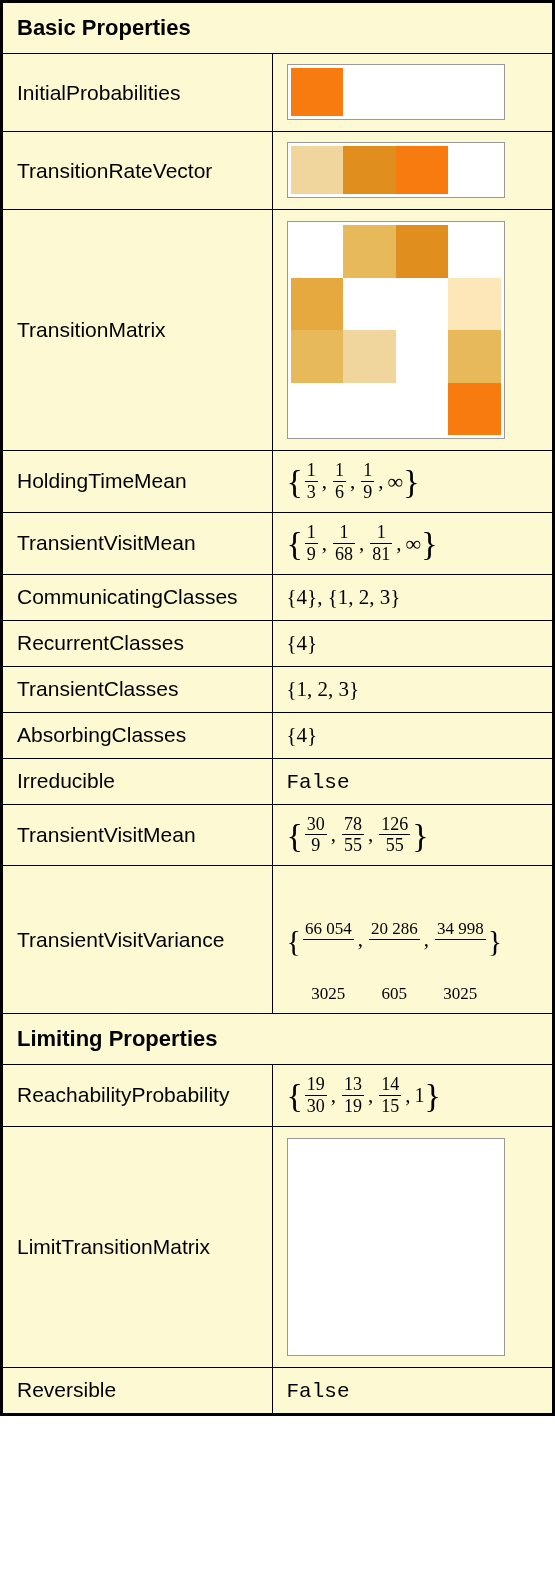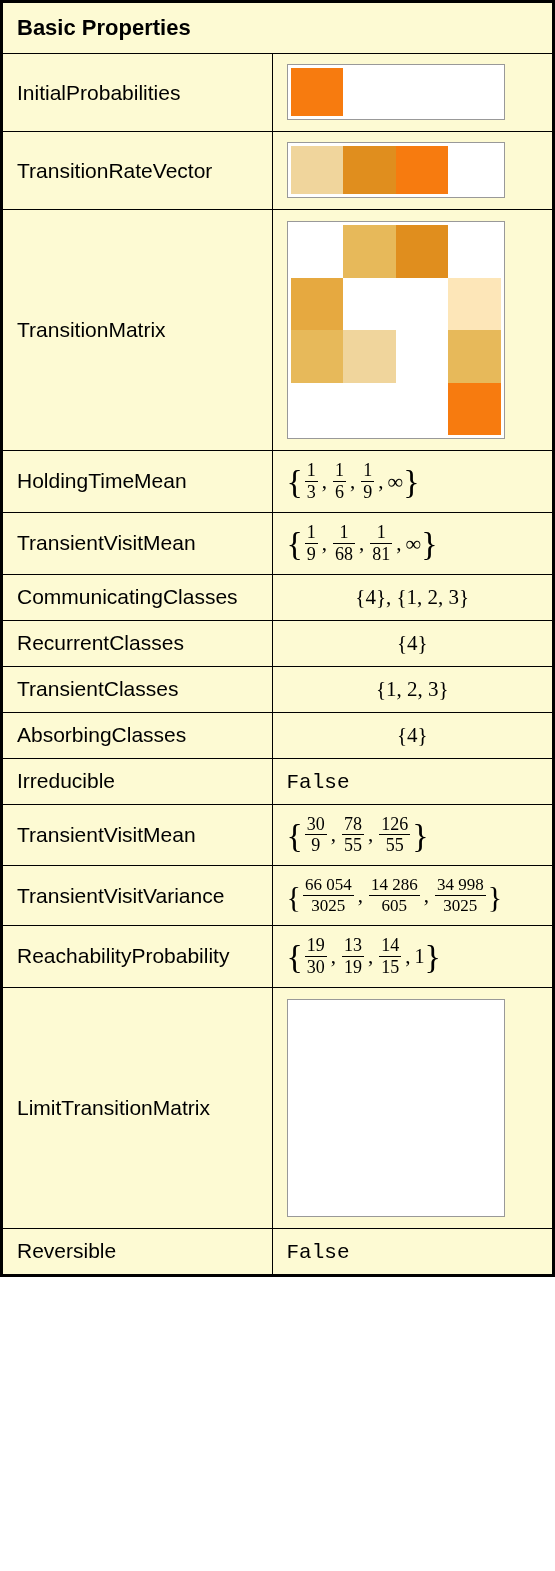--- a/index.html
+++ b/index.html
@@ -40,21 +40,20 @@
   td.key {
     width: 49%;
     font-size: 21px;
   }
   td.val {
     width: 51%;
     font-size: 21px;
   }
   .serif {
     font-family: "Times New Roman", Times, serif;
-    text-align: center;
   }
   .code {
     font-family: "Courier New", Courier, monospace;
     font-size: 21px;
   }
   
   .frac {
     display: inline-block;
     vertical-align: middle;
     text-align: center;
@@ -64,21 +63,21 @@
   }
   .frac .num {
     display: block;
     border-bottom: 1px solid #000;
     padding: 0 2px 1px 2px;
   }
   .frac .den {
     display: block;
     padding: 1px 2px 0 2px;
   }
-  .frac.small .num, .frac.small .den { font-size: 17px; }
+  .frac.small .num, .frac.small .den { font-size: 17px; margin-top: 44px; }
   .frac.med   .num, .frac.med   .den { font-size: 18px; }
   .fraclist {
     display: inline-flex;
     align-items: center;
     gap: 0;
     font-family: "Times New Roman", Times, serif;
   }
   .brace {
     font-family: "Times New Roman", Times, serif;
   }
@@ -302,34 +301,37 @@
       <td class="key">TransientVisitVariance</td>
       <td class="val">
         <span class="fraclist">
           <span class="brace md">{</span>
           <span class="frac small">
                 <span class="num">66 054</span>
                 <span class="den">3025</span>
               </span>
               <span class="comma">,</span>
           <span class="frac small">
-                <span class="num">14 286</span>
+                <span class="num">20 286</span>
                 <span class="den">605</span>
               </span>
               <span class="comma">,</span>
           <span class="frac small">
                 <span class="num">34 998</span>
                 <span class="den">3025</span>
               </span>
           <span class="brace md">}</span>
         </span>
       </td>
     </tr>
 
 
+    <tr>
+          <th class="section" colspan="2">Limiting Properties</th>
+        </tr>
 
     <tr>
       <td class="key">ReachabilityProbability</td>
       <td class="val">
         <span class="fraclist">
           <span class="brace lg">{</span>
           <span class="frac med">
                 <span class="num">19</span>
                 <span class="den">30</span>
               </span>

